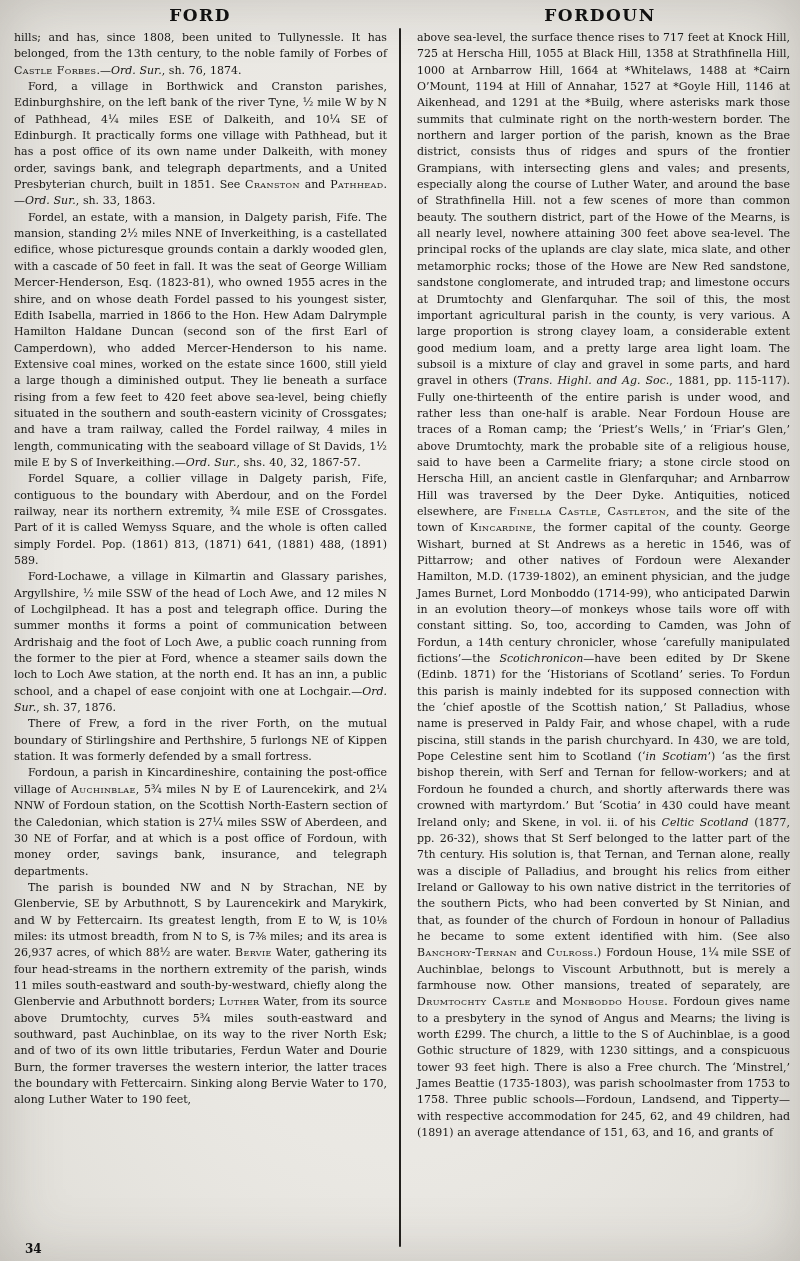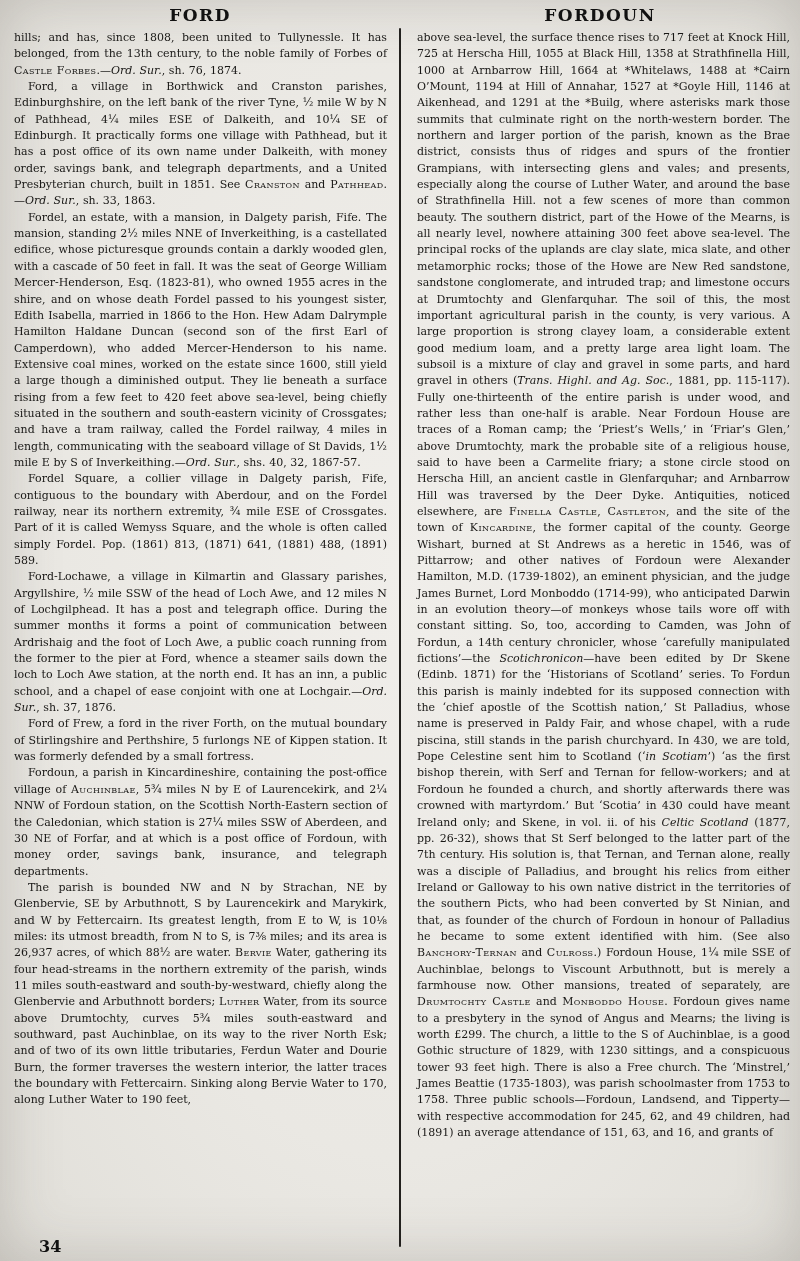--- a/index.html
+++ b/index.html
@@ -30,41 +30,41 @@
   }
   .col p.entry.indent{text-indent:14px;}
   .s-b{font-weight:normal;}
   .s-i{font-style:italic;}
   .s-sc{font-variant:small-caps;letter-spacing:.4px;}
   .divider{
     position:absolute;left:399px;top:28px;bottom:14px;width:2px;
     background:#23211e;border-radius:1px;
   }
   .page-number{
-    position:absolute;left:30px;bottom:5px;
-    font-weight:bold;font-size:16px;color:#111;padding-left:9px;
+    position:absolute;left:16px;bottom:5px;
+    font-weight:bold;font-size:12px;color:#111;padding-left:9px;
   }
 </style>
 </head>
 <body>
 
 <div class="page">
   <div class="headers">
     <div class="col-header">FORD</div>
     <div class="col-header">FORDOUN</div>
   </div>
   <div class="divider"></div>
   <div class="columns">
     <div class="col col-left">
         <p class="entry"><span class="s-p">hills; and has, since 1808, been united to Tullynessle. It has belonged, from the 13th century, to the noble family of Forbes of </span><span class="s-sc">Castle Forbes</span><span class="s-p">.—</span><span class="s-i">Ord. Sur.</span><span class="s-p">, sh. 76, 1874.</span></p>
         <p class="entry indent"><span class="s-b">Ford,</span><span class="s-p"> a village in Borthwick and Cranston parishes, Edinburghshire, on the left bank of the river Tyne, ½ mile W by N of Pathhead, 4¼ miles ESE of Dalkeith, and 10¼ SE of Edinburgh. It practically forms one village with Pathhead, but it has a post office of its own name under Dalkeith, with money order, savings bank, and telegraph departments, and a United Presbyterian church, built in 1851. See </span><span class="s-sc">Cranston</span><span class="s-p"> and </span><span class="s-sc">Pathhead</span><span class="s-p">.—</span><span class="s-i">Ord. Sur.</span><span class="s-p">, sh. 33, 1863.</span></p>
         <p class="entry indent"><span class="s-b">Fordel,</span><span class="s-p"> an estate, with a mansion, in Dalgety parish, Fife. The mansion, standing 2½ miles NNE of Inverkeithing, is a castellated edifice, whose picturesque grounds contain a darkly wooded glen, with a cascade of 50 feet in fall. It was the seat of George William Mercer-Henderson, Esq. (1823-81), who owned 1955 acres in the shire, and on whose death Fordel passed to his youngest sister, Edith Isabella, married in 1866 to the Hon. Hew Adam Dalrymple Hamilton Haldane Duncan (second son of the first Earl of Camperdown), who added Mercer-Henderson to his name. Extensive coal mines, worked on the estate since 1600, still yield a large though a diminished output. They lie beneath a surface rising from a few feet to 420 feet above sea-level, being chiefly situated in the southern and south-eastern vicinity of Crossgates; and have a tram railway, called the Fordel railway, 4 miles in length, communicating with the seaboard village of St Davids, 1½ mile E by S of Inverkeithing.—</span><span class="s-i">Ord. Sur.</span><span class="s-p">, shs. 40, 32, 1867-57.</span></p>
         <p class="entry indent"><span class="s-b">Fordel Square,</span><span class="s-p"> a collier village in Dalgety parish, Fife, contiguous to the boundary with Aberdour, and on the Fordel railway, near its northern extremity, ¾ mile ESE of Crossgates. Part of it is called Wemyss Square, and the whole is often called simply Fordel. Pop. (1861) 813, (1871) 641, (1881) 488, (1891) 589.</span></p>
         <p class="entry indent"><span class="s-b">Ford-Lochawe,</span><span class="s-p"> a village in Kilmartin and Glassary parishes, Argyllshire, ½ mile SSW of the head of Loch Awe, and 12 miles N of Lochgilphead. It has a post and telegraph office. During the summer months it forms a point of communication between Ardrishaig and the foot of Loch Awe, a public coach running from the former to the pier at Ford, whence a steamer sails down the loch to Loch Awe station, at the north end. It has an inn, a public school, and a chapel of ease conjoint with one at Lochgair.—</span><span class="s-i">Ord. Sur.</span><span class="s-p">, sh. 37, 1876.</span></p>
-        <p class="entry indent"><span class="s-b">Ford of Frew,</span><span class="s-p"> a ford in the river Forth, on the mutual boundary of Stirlingshire and Perthshire, 5 furlongs NE of Kippen station. It was formerly defended by a small fortress.</span></p>
+        <p class="entry indent"><span class="s-b">There of Frew,</span><span class="s-p"> a ford in the river Forth, on the mutual boundary of Stirlingshire and Perthshire, 5 furlongs NE of Kippen station. It was formerly defended by a small fortress.</span></p>
         <p class="entry indent"><span class="s-b">Fordoun,</span><span class="s-p"> a parish in Kincardineshire, containing the post-office village of </span><span class="s-sc">Auchinblae</span><span class="s-p">, 5¾ miles N by E of Laurencekirk, and 2¼ NNW of Fordoun station, on the Scottish North-Eastern section of the Caledonian, which station is 27¼ miles SSW of Aberdeen, and 30 NE of Forfar, and at which is a post office of Fordoun, with money order, savings bank, insurance, and telegraph departments.</span></p>
         <p class="entry indent"><span class="s-p">The parish is bounded NW and N by Strachan, NE by Glenbervie, SE by Arbuthnott, S by Laurencekirk and Marykirk, and W by Fettercairn. Its greatest length, from E to W, is 10⅛ miles: its utmost breadth, from N to S, is 7⅜ miles; and its area is 26,937 acres, of which 88½ are water. </span><span class="s-sc">Bervie</span><span class="s-p"> Water, gathering its four head-streams in the northern extremity of the parish, winds 11 miles south-eastward and south-by-westward, chiefly along the Glenbervie and Arbuthnott borders; </span><span class="s-sc">Luther</span><span class="s-p"> Water, from its source above Drumtochty, curves 5¾ miles south-eastward and southward, past Auchinblae, on its way to the river North Esk; and of two of its own little tributaries, Ferdun Water and Dourie Burn, the former traverses the western interior, the latter traces the boundary with Fettercairn. Sinking along Bervie Water to 170, along Luther Water to 190 feet,</span></p>
       </div>
     <div class="col col-right">
         <p class="entry"><span class="s-p">above sea-level, the surface thence rises to 717 feet at Knock Hill, 725 at Herscha Hill, 1055 at Black Hill, 1358 at Strathfinella Hill, 1000 at Arnbarrow Hill, 1664 at *Whitelaws, 1488 at *Cairn O’Mount, 1194 at Hill of Annahar, 1527 at *Goyle Hill, 1146 at Aikenhead, and 1291 at the *Builg, where asterisks mark those summits that culminate right on the north-western border. The northern and larger portion of the parish, known as the Brae district, consists thus of ridges and spurs of the frontier Grampians, with intersecting glens and vales; and presents, especially along the course of Luther Water, and around the base of Strathfinella Hill. not a few scenes of more than common beauty. The southern district, part of the Howe of the Mearns, is all nearly level, nowhere attaining 300 feet above sea-level. The principal rocks of the uplands are clay slate, mica slate, and other metamorphic rocks; those of the Howe are New Red sandstone, sandstone conglomerate, and intruded trap; and limestone occurs at Drumtochty and Glenfarquhar. The soil of this, the most important agricultural parish in the county, is very various. A large proportion is strong clayey loam, a considerable extent good medium loam, and a pretty large area light loam. The subsoil is a mixture of clay and gravel in some parts, and hard gravel in others (</span><span class="s-i">Trans. Highl. and Ag. Soc.</span><span class="s-p">, 1881, pp. 115-117). Fully one-thirteenth of the entire parish is under wood, and rather less than one-half is arable. Near Fordoun House are traces of a Roman camp; the ‘Priest’s Wells,’ in ‘Friar’s Glen,’ above Drumtochty, mark the probable site of a religious house, said to have been a Carmelite friary; a stone circle stood on Herscha Hill, an ancient castle in Glenfarquhar; and Arnbarrow Hill was traversed by the Deer Dyke. Antiquities, noticed elsewhere, are </span><span class="s-sc">Finella Castle</span><span class="s-p">, </span><span class="s-sc">Castleton</span><span class="s-p">, and the site of the town of </span><span class="s-sc">Kincardine</span><span class="s-p">, the former capital of the county. George Wishart, burned at St Andrews as a heretic in 1546, was of Pittarrow; and other natives of Fordoun were Alexander Hamilton, M.D. (1739-1802), an eminent physician, and the judge James Burnet, Lord Monboddo (1714-99), who anticipated Darwin in an evolution theory—of monkeys whose tails wore off with constant sitting. So, too, according to Camden, was John of Fordun, a 14th century chronicler, whose ‘carefully manipulated fictions’—the </span><span class="s-i">Scotichronicon</span><span class="s-p">—have been edited by Dr Skene (Edinb. 1871) for the ‘Historians of Scotland’ series. To Fordun this parish is mainly indebted for its supposed connection with the ‘chief apostle of the Scottish nation,’ St Palladius, whose name is preserved in Paldy Fair, and whose chapel, with a rude piscina, still stands in the parish churchyard. In 430, we are told, Pope Celestine sent him to Scotland (‘</span><span class="s-i">in Scotiam</span><span class="s-p">’) ‘as the first bishop therein, with Serf and Ternan for fellow-workers; and at Fordoun he founded a church, and shortly afterwards there was crowned with martyrdom.’ But ‘Scotia’ in 430 could have meant Ireland only; and Skene, in vol. ii. of his </span><span class="s-i">Celtic Scotland</span><span class="s-p"> (1877, pp. 26-32), shows that St Serf belonged to the latter part of the 7th century. His solution is, that Ternan, and Ternan alone, really was a disciple of Palladius, and brought his relics from either Ireland or Galloway to his own native district in the territories of the southern Picts, who had been converted by St Ninian, and that, as founder of the church of Fordoun in honour of Palladius he became to some extent identified with him. (See also </span><span class="s-sc">Banchory-Ternan</span><span class="s-p"> and </span><span class="s-sc">Culross</span><span class="s-p">.) Fordoun House, 1¼ mile SSE of Auchinblae, belongs to Viscount Arbuthnott, but is merely a farmhouse now. Other mansions, treated of separately, are </span><span class="s-sc">Drumtochty Castle</span><span class="s-p"> and </span><span class="s-sc">Monboddo House</span><span class="s-p">. Fordoun gives name to a presbytery in the synod of Angus and Mearns; the living is worth £299. The church, a little to the S of Auchinblae, is a good Gothic structure of 1829, with 1230 sittings, and a conspicuous tower 93 feet high. There is also a Free church. The ‘Minstrel,’ James Beattie (1735-1803), was parish schoolmaster from 1753 to 1758. Three public schools—Fordoun, Landsend, and Tipperty—with respective accommodation for 245, 62, and 49 children, had (1891) an average attendance of 151, 63, and 16, and grants of</span></p>
       </div>
   </div>
   <div class="page-number">34</div>
 </div>
 

